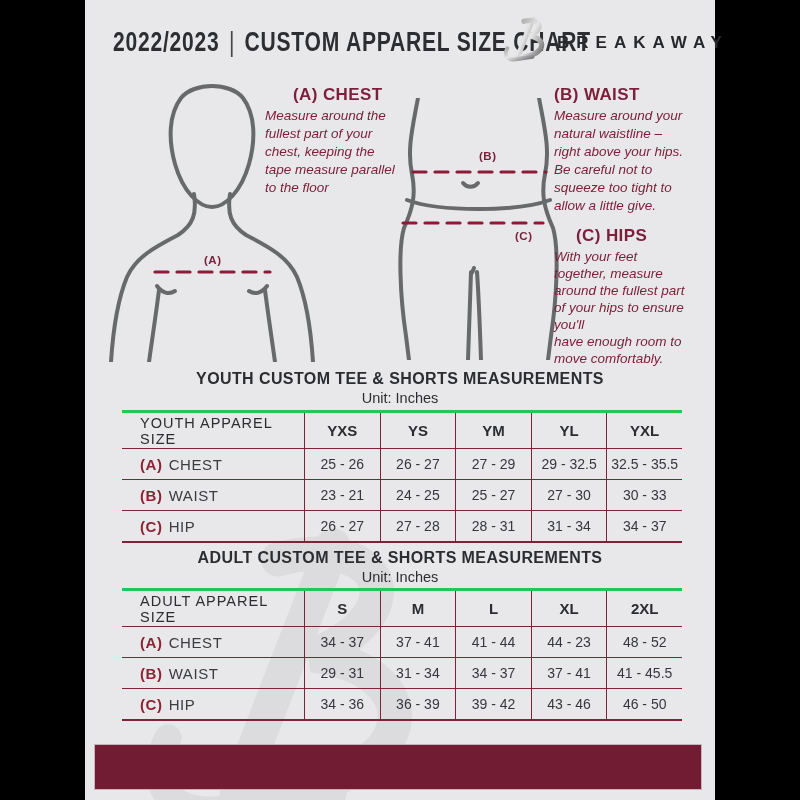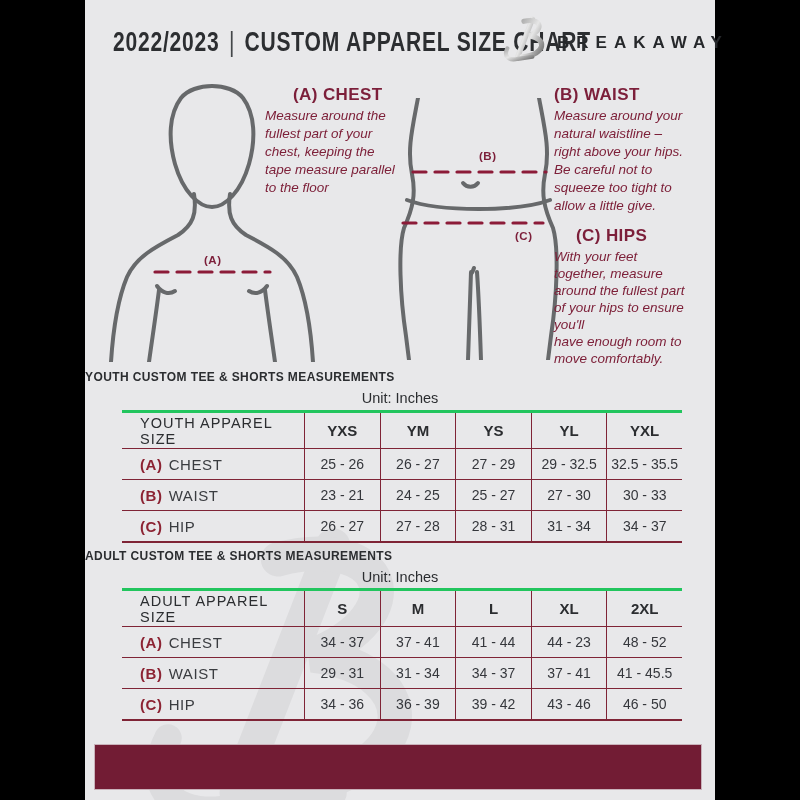--- a/index.html
+++ b/index.html
@@ -22,22 +22,22 @@
   .fig .dash{stroke:#8c1b38;stroke-width:3.2;stroke-dasharray:13 9;}
   .fig text{font-family:"Liberation Sans",sans-serif;font-weight:700;font-size:11.5px;
     fill:#7c1f3a;letter-spacing:.5px;}
 
   
   .guide-h{position:absolute;font-weight:700;font-size:17px;color:#7c1f3a;letter-spacing:.4px;}
   .guide-p{position:absolute;font-style:italic;font-weight:500;font-size:13.5px;
     line-height:18px;color:#7d2039;white-space:pre-line;}
 
   
-  .tbl-title{position:absolute;width:100%;text-align:left;font-weight:700;
-    font-size:12px;letter-spacing:.4px;color:#2b2d30;}
+  .tbl-title{position:absolute;width:100%;text-align:center;font-weight:700;
+    font-size:16px;letter-spacing:.4px;color:#2b2d30;}
   .tbl-unit{position:absolute;width:100%;text-align:center;
     font-size:14.5px;color:#2b2d30;}
   .size-table{position:absolute;left:37px;width:560px;
     border-top:3px solid #22c55e;border-bottom:2px solid #7f2436;}
   .t-row{display:grid;grid-template-columns:182px repeat(5,1fr);}
   .t-row + .t-row{border-top:1.6px solid #7f2436;}
   .t-cell{display:flex;align-items:center;justify-content:center;height:30px;
     font-size:14px;color:#35373c;}
   .t-cell.vline{border-left:1.6px solid #7f2436;}
   .t-row.head .t-cell{height:35px;font-weight:700;font-size:15px;color:#2b2d30;}
@@ -135,22 +135,22 @@
 have enough room to
 move comfortably.</div>
 
     <div class="tbl-title" style="top:370px;">YOUTH CUSTOM TEE &amp; SHORTS MEASUREMENTS</div>
     <div class="tbl-unit" style="top:390px;">Unit: Inches</div>
 
     <div class="size-table" style="top:410px;">
       <div class="t-row head">
         <div class="t-cell rowlab">YOUTH APPAREL SIZE</div>
         <div class="t-cell vline">YXS</div>
+        <div class="t-cell vline">YS</div>
         <div class="t-cell vline">YM</div>
-        <div class="t-cell vline">YS</div>
         <div class="t-cell vline">YL</div>
         <div class="t-cell vline">YXL</div>
       </div>
       <div class="t-row">
         <div class="t-cell rowlab">
             <span class="pre">(A)</span>
             <span>CHEST</span>
           </div>
         <div class="t-cell vline">25 - 26</div>
         <div class="t-cell vline">26 - 27</div>

